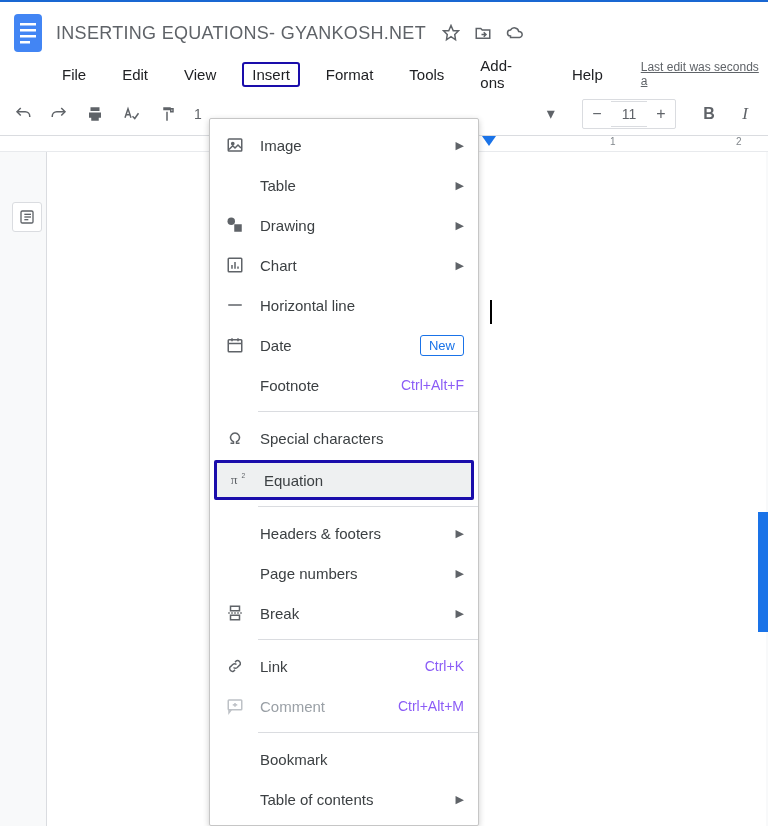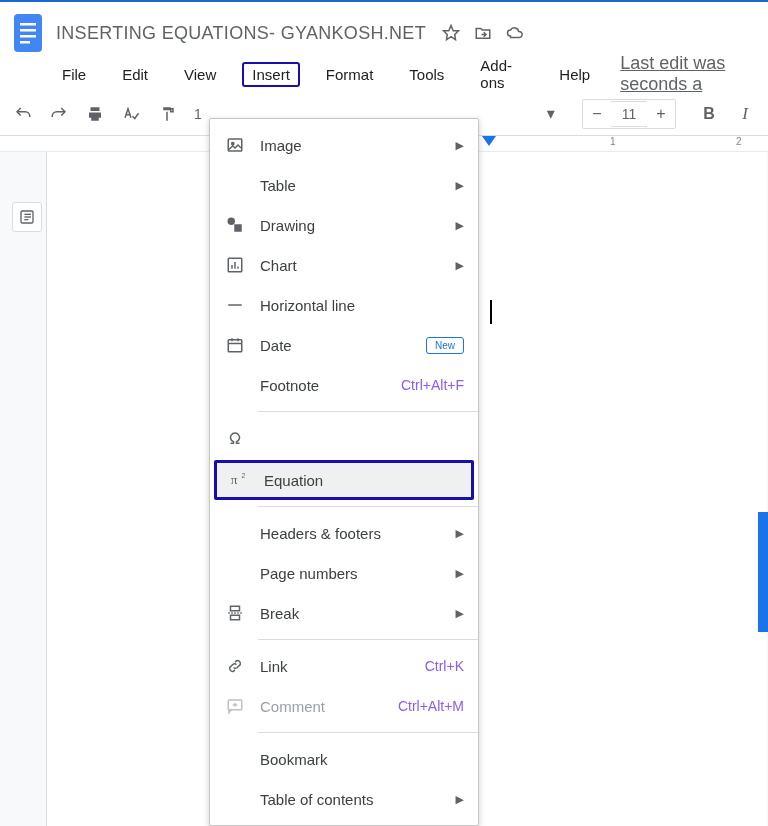--- a/index.html
+++ b/index.html
@@ -13,21 +13,21 @@
   .doc-icon svg { display:block; }
   .title-area { flex: 0 0 auto; display:flex; flex-direction:column; }
   .title-line { display:flex; align-items:center; gap:12px; }
   .doc-title { font-size: 18px; letter-spacing:0.3px; color:#5f6368; padding:2px 4px; }
   .title-icons { display:flex; align-items:center; gap:14px; color:#5f6368; }
   .title-icons .ico { width:18px; height:18px; display:flex; align-items:center; justify-content:center; }
 
   .menubar { display:flex; align-items:center; gap:16px; padding:0 0 0 52px; font-size:15px; color:#202124; height:32px;}
   .menubar .mitem { padding:4px 10px; cursor:pointer; border-radius:3px; }
   .menubar .mitem.highlight { border:2px solid #1a0dab; padding:2px 8px; }
-  .menubar .last-edit { margin-left:4px; color:#5f6368; text-decoration:underline; font-size:18px; cursor:pointer; }
+  .menubar .last-edit { margin-left:12px; color:#5f6368; text-decoration:underline; font-size:12px; cursor:pointer; }
 
   .toolbar { display:flex; align-items:center; gap:10px; padding:6px 10px; border-bottom:1px solid #dadce0; height:44px; margin-top:2px;}
   .tbtn { width:26px; height:26px; display:flex; align-items:center; justify-content:center; color:#5f6368; border-radius:4px; cursor:pointer;}
   .fontsize-group{display:flex;align-items:center;border:1px solid #dadce0;border-radius:2px;margin-left:auto;}
   .fontsize-group .pm{width:28px;height:28px;display:flex;align-items:center;justify-content:center;color:#5f6368;cursor:pointer;font-size:16px;}
   .fontsize-group input{width:36px;height:26px;border:1px solid #dadce0;border-left:none;border-right:none;text-align:center;font-size:14px;color:#5f6368;}
   .bi-group{display:flex;gap:10px;margin-left:10px;}
   .bold{font-weight:700;font-size:16px;color:#5f6368;}
   .italic{font-style:italic;font-family:serif;font-size:17px;color:#5f6368;}
   .fontdrop{width:18px;height:18px;color:#5f6368;display:flex;align-items:center;justify-content:center;margin-left:2px;cursor:pointer;}
@@ -42,21 +42,21 @@
   .cursor{position:absolute;left:490px;top:148px;width:2px;height:24px;background:#000;}
 
   
   .dropdown{position:absolute;left:209px;top:70px;width:270px;background:#fff;border:1px solid #c6c6c6;border-radius:2px;box-shadow:0 2px 6px rgba(0,0,0,0.2);padding:6px 0;z-index:10;margin-top:48px;}
   .ditem{display:flex;align-items:center;height:40px;padding:0 14px;cursor:pointer;font-size:15px;color:#3c4043;gap:14px;}
   .ditem .icon{width:22px;height:22px;color:#5f6368;display:flex;align-items:center;justify-content:center;flex-shrink:0;}
   .ditem .no-icon{width:22px;flex-shrink:0;}
   .ditem .lbl{flex:1;}
   .ditem .arrow{color:#5f6368;font-size:11px;margin-left:auto;}
   .ditem .shortcut{color:#8b5cf6;font-size:14px;margin-left:auto;}
-  .ditem .new-badge{border:1px solid #1a73e8;border-radius:3px;color:#1a73e8;font-size:10px;padding:2px 8px;font-weight:500;margin-left:auto;}
+  .ditem .new-badge{border:1px solid #1a73e8;border-radius:3px;color:#1a73e8;font-size:13px;padding:2px 8px;font-weight:500;margin-left:auto;}
   .ditem.disabled{color:#9aa0a6;}
   .ditem.disabled .icon{color:#bdc1c6;}
   .ditem.highlight{background:#eef0f1;border:3px solid #1a0dab;height:40px;margin:2px 4px;border-radius:2px;padding:0 11px;}
   .sep{height:1px;background:#dadce0;margin:6px 0 6px 48px;}
 
   .scrollbar-hint{position:absolute;right:0;top:360px;width:10px;height:120px;background:#1a73e8;border-radius:0;}
 
 </style>
 </head>
 <body>
@@ -246,20 +246,21 @@
   </div>
 
   <div class="sep"></div>
 
   <div class="ditem">
     <span class="icon">
         <svg width="18" height="18" viewBox="0 0 24 24" fill="none" stroke="#5f6368" stroke-width="2">
           <path d="M6 19h4v-2a6 6 0 114 0v2h4"></path>
         </svg>
       </span>
+    <span class="lbl">Special characters</span>
   </div>
 
   <div class="ditem highlight">
     <span class="icon">
         <svg width="20" height="20" viewBox="0 0 24 24" fill="#5f6368">
           <text x="2" y="17" font-size="16" font-family="serif">π</text>
           <text x="15" y="10" font-size="8">2</text>
         </svg>
       </span>
     <span class="lbl">Equation</span>

